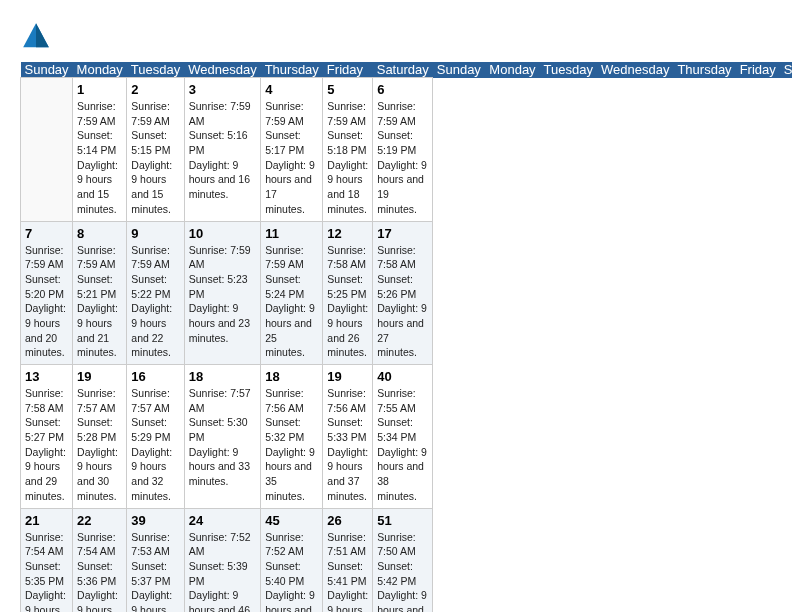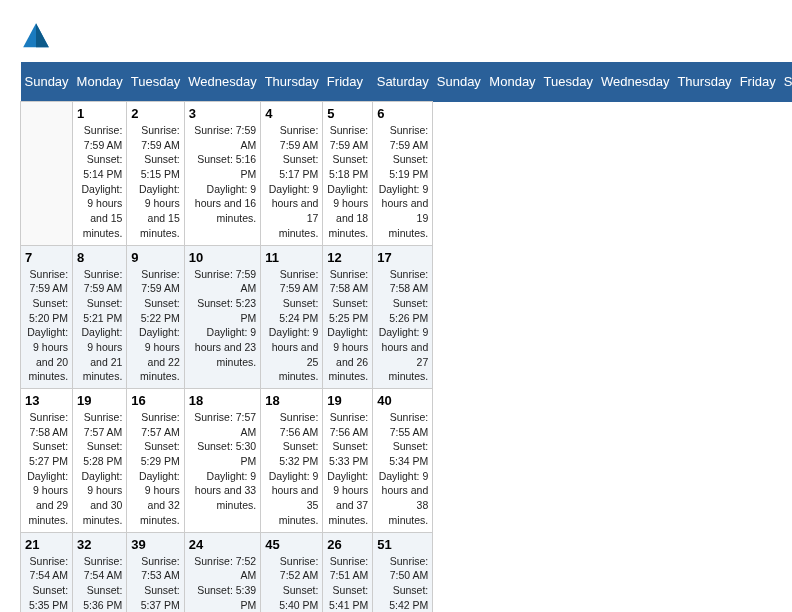--- a/index.html
+++ b/index.html
@@ -47,21 +47,21 @@
       color: #333;
     }
     table {
       width: 100%;
       border-collapse: collapse;
       font-size: 11px;
     }
     th {
       background-color: #2a6099;
       color: #fff;
-      padding: 12px 4px;
+      padding: 0 4px;
       text-align: left;
       font-size: 13px;
       font-weight: normal;
     }
     td {
       border: 1px solid #ccc;
       vertical-align: top;
       padding: 4px;
       width: calc(100% / 7);
       height: 88px;
@@ -72,21 +72,20 @@
     .day-num {
       font-weight: bold;
       font-size: 13px;
       display: block;
       margin-bottom: 2px;
     }
     .day-info {
       font-size: 10.5px;
       color: #222;
       line-height: 1.4;
-      text-align: right;
     }
     tr:nth-child(even) td {
       background-color: #f0f4f8;
     }
     tr:nth-child(even) td.empty {
       background-color: #eaeef2;
     }
   </style>
 </head>
 <body>
@@ -216,21 +215,21 @@
           <span class="day-num">40</span>
           <div class="day-info">Sunrise: 7:55 AM<br>Sunset: 5:34 PM<br>Daylight: 9 hours and 38 minutes.</div>
         </td>
       </tr>
       <tr>
         <td>
           <span class="day-num">21</span>
           <div class="day-info">Sunrise: 7:54 AM<br>Sunset: 5:35 PM<br>Daylight: 9 hours and 40 minutes.</div>
         </td>
         <td>
-          <span class="day-num">32</span>
+          <span class="day-num">22</span>
           <div class="day-info">Sunrise: 7:54 AM<br>Sunset: 5:36 PM<br>Daylight: 9 hours and 42 minutes.</div>
         </td>
         <td>
           <span class="day-num">39</span>
           <div class="day-info">Sunrise: 7:53 AM<br>Sunset: 5:37 PM<br>Daylight: 9 hours and 44 minutes.</div>
         </td>
         <td>
           <span class="day-num">24</span>
           <div class="day-info">Sunrise: 7:52 AM<br>Sunset: 5:39 PM<br>Daylight: 9 hours and 46 minutes.</div>
         </td>

